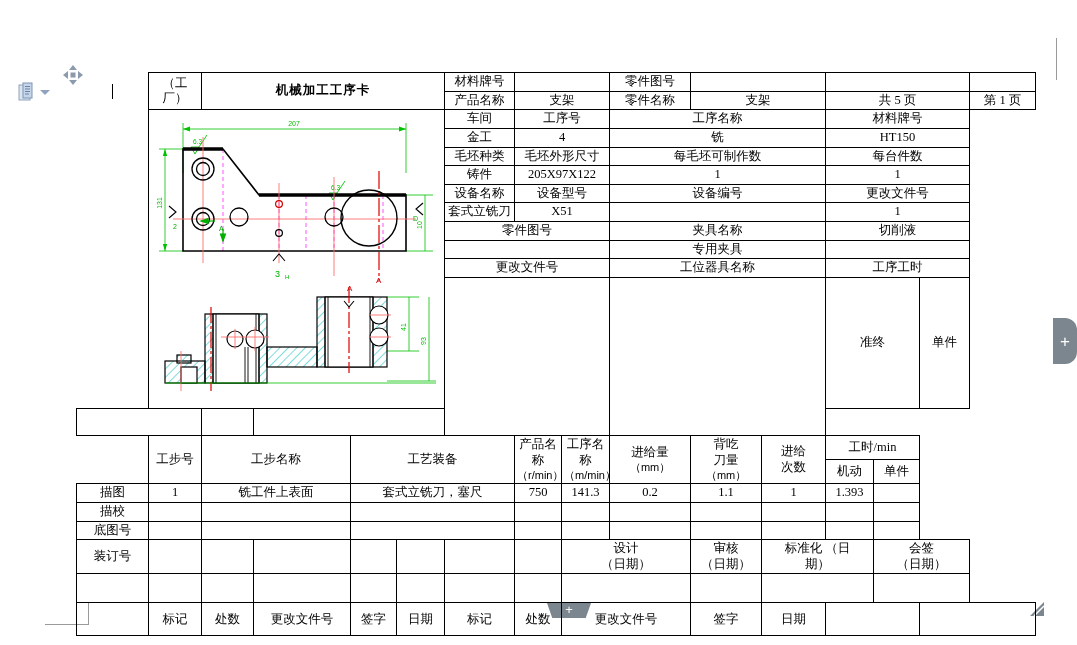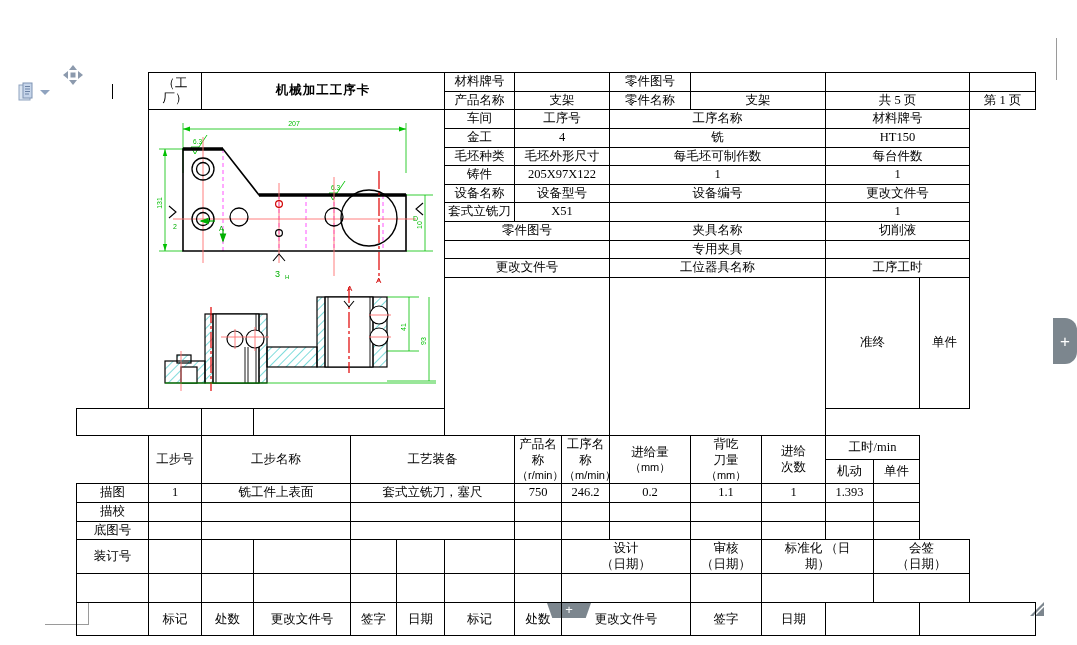--- a/index.html
+++ b/index.html
@@ -434,21 +434,21 @@
     <td>机动</td>
     <td>单件</td>
   </tr>
 
   <tr>
     <td>描图</td>
     <td class="num">1</td>
     <td colspan="3">铣工件上表面</td>
     <td colspan="3">套式立铣刀，塞尺</td>
     <td class="num">750</td>
-    <td class="num">246.2</td>
+    <td class="num">141.3</td>
     <td class="num">0.2</td>
     <td class="num">1.1</td>
     <td class="num">1</td>
     <td class="num">1.393</td>
     <td class="num"></td>
   </tr>
 
   <tr>
     <td>描校</td>
     <td></td>

